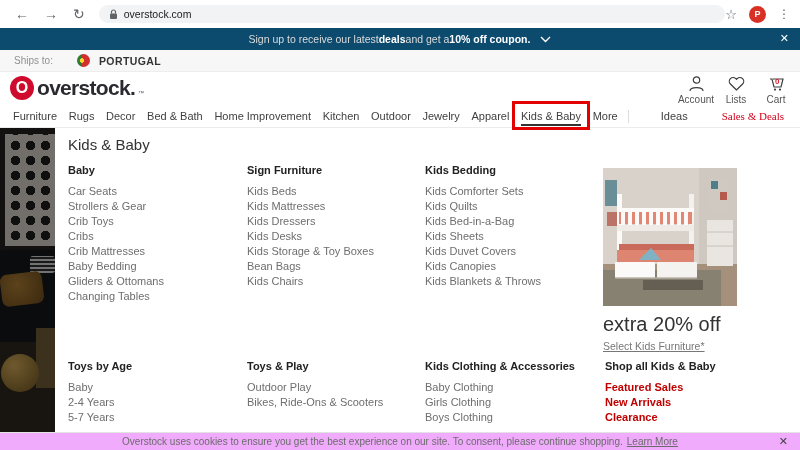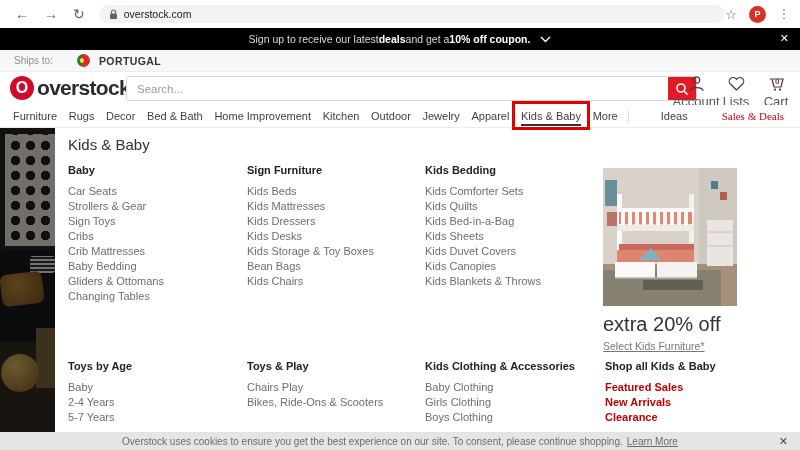--- a/index.html
+++ b/index.html
@@ -10,21 +10,21 @@
   .chrome { position:absolute; top:0; left:0; width:800px; height:28px; background:#fff; display:flex; align-items:center; }
   .chrome-btn { color:#5f6368; font-size:14px; line-height:1; margin-left:15px; cursor:pointer; }
   .omnibox { margin-left:14px; width:636px; height:18px; background:#f1f3f4; border-radius:9px; display:flex; align-items:center; padding:0 10px; gap:6px; cursor:text; }
   .omnibox .url { font-size:10.5px; color:#202124; }
   .chrome-right { display:flex; align-items:center; gap:12px; margin-left:auto; margin-right:10px; }
   .star { color:#5f6368; font-size:13px; cursor:pointer; }
   .avatar { width:17px; height:17px; border-radius:50%; background:#d93025; color:#fff; font-size:9px; font-weight:bold; display:flex; align-items:center; justify-content:center; cursor:pointer; }
   .dots { color:#5f6368; font-size:12px; letter-spacing:0; cursor:pointer; }
 
   
-  .banner { position:absolute; top:28px; left:0; width:800px; height:22px; background:#000000; color:#dcdcdc; display:flex; align-items:center; justify-content:center; font-size:10.5px; cursor:pointer; }
+  .banner { position:absolute; top:28px; left:0; width:800px; height:22px; background:#0c4a6e; color:#dcdcdc; display:flex; align-items:center; justify-content:center; font-size:10.5px; cursor:pointer; }
   .banner b { color:#fff; }
   .banner .chev { margin-left:10px; stroke:#fff; }
   .banner-close { position:absolute; right:11px; top:4px; color:#fff; font-size:11px; cursor:pointer; }
 
   
   .ships { position:absolute; top:50px; left:0; width:800px; height:22px; background:#f7f7f7; border-bottom:1px solid #ededed; display:flex; align-items:center; padding-left:14px; font-size:10px; color:#909090; }
   .flag { width:13px; height:13px; border-radius:50%; margin-left:24px; margin-right:9px; cursor:pointer;
           background: radial-gradient(circle at 38% 50%, #fdd835 0 2px, transparent 2.5px), linear-gradient(90deg,#2e7d32 0 38%, #d32f2f 38%); }
   .country { font-size:10.5px; font-weight:bold; color:#333; letter-spacing:.4px; cursor:pointer; }
 
@@ -33,21 +33,21 @@
   .logo { position:absolute; left:10px; top:4px; display:flex; align-items:center; gap:3px; cursor:pointer; }
   .logo-mark { width:24px; height:24px; border-radius:50%; background:#cf0a2c; color:#fff; font-weight:bold; font-size:16px; display:flex; align-items:center; justify-content:center; }
   .logo-text { font-size:21px; font-weight:bold; color:#2b2a30; letter-spacing:-.7px; }
   .logo-tm { font-size:6px; color:#555; align-self:flex-end; margin-bottom:4px; }
   .searchwrap { position:absolute; left:126px; top:4px; width:571px; height:25px; border:1px solid #d8d8d8; border-radius:2px; display:flex; overflow:hidden; }
   .search-input { flex:1; border:0; outline:none; padding:0 10px; font-size:11.5px; color:#444; font-family:"Liberation Sans",sans-serif; }
   .search-input::placeholder { color:#9a9a9a; }
   .search-btn { width:28px; background:#e51926; border:0; display:flex; align-items:center; justify-content:center; cursor:pointer; }
   .hdr-icons { position:absolute; right:4px; top:2px; display:flex; }
   .hdr-icon { width:40px; display:flex; flex-direction:column; align-items:center; cursor:pointer; position:relative; }
-  .hdr-icon .lbl { font-size:13px; color:#555; margin-top:1px; }
+  .hdr-icon .lbl { font-size:10px; color:#555; margin-top:1px; }
   .cart-badge { position:absolute; top:3px; left:19px; color:#e01a2b; font-size:8px; font-weight:bold; }
 
   
   .navbar { position:absolute; top:105px; left:0; width:800px; height:23px; background:#fff; border-bottom:1px solid #ececec; display:flex; align-items:center; font-size:11px; color:#3f3f3f; }
   .nav-left { flex:1; display:flex; justify-content:space-between; padding:0 10px 0 13px; }
   .nav-item { cursor:pointer; white-space:nowrap; }
   .nav-item.active { position:relative; }
   .nav-item.active .t { border-bottom:2px solid #333; padding-bottom:2px; }
   .nav-item.active::after { content:""; position:absolute; left:-9px; right:-9px; top:-9px; bottom:-8px; border:3px solid #e30000; pointer-events:none; z-index:6; }
   .nav-divider { width:1px; height:13px; background:#ddd; }
@@ -79,21 +79,21 @@
   .col.red-links li { color:#c00000; font-weight:bold; }
   .r1 { top:36px; } .r2 { top:232px; }
   .c1 { left:13px; } .c2 { left:192px; } .c3 { left:370px; } .c4 { left:550px; }
 
   .promo { position:absolute; left:548px; top:40px; width:134px; cursor:pointer; }
   .promo-img { width:134px; height:138px; display:block; }
   .promo-headline { font-size:20px; color:#333; margin-top:7px; }
   .promo-sub { font-size:10.5px; color:#777; margin-top:4px;text-decoration:underline; }
 
   
-  .cookie { position:absolute; top:432px; left:0; width:800px; height:18px; background:#e5e5e5; border-top:1px solid #e3e3e3;
+  .cookie { position:absolute; top:432px; left:0; width:800px; height:18px; background:#f0abfc; border-top:1px solid #e3e3e3;
             display:flex; align-items:center; justify-content:center; gap:4px; font-size:10px; color:#6b6b6b; }
   .cookie-link { text-decoration:underline; cursor:pointer; color:#6b6b6b; }
   .cookie-close { position:absolute; right:12px; top:2px; color:#444; font-size:11px; cursor:pointer; }
 
   svg.icon { display:block; }
 </style>
 </head>
 <body>
 
 <div class="screen">
@@ -131,29 +131,20 @@
     <span>Ships to:</span>
     <span class="flag"></span>
     <span class="country">PORTUGAL</span>
   </div>
 
   <div class="hdr">
     <div class="logo">
       <span class="logo-mark">O</span>
       <span class="logo-text">overstock.</span>
       <span class="logo-tm">™</span>
-    </div>
-    <div class="searchwrap">
-      <input class="search-input" type="text" placeholder="Search..." style="">
-      <button class="search-btn">
-        <svg class="icon" width="14" height="14" viewBox="0 0 14 14">
-            <circle cx="6" cy="6" r="4" fill="none" stroke="#fff" stroke-width="1.6"></circle>
-            <line x1="9" y1="9" x2="12.6" y2="12.6" stroke="#fff" stroke-width="1.6"></line>
-          </svg>
-      </button>
     </div>
     <div class="hdr-icons">
       <div class="hdr-icon">
         <svg class="icon" width="19" height="19" viewBox="0 0 19 19">
             <circle cx="9.5" cy="6" r="3.2" fill="none" stroke="#3c3c3c" stroke-width="1.2"></circle>
             <path d="M3 17c0-4.5 13-4.5 13 0" fill="none" stroke="#3c3c3c" stroke-width="1.2"></path>
           </svg>
         <span class="lbl">Account</span>
       </div>
       <div class="hdr-icon">
@@ -208,21 +199,21 @@
     </div>
 
     <div class="panel">
       <div class="panel-title">Kids &amp; Baby</div>
 
       <div class="col r1 c1">
         <div class="col-header">Baby</div>
         <ul>
           <li>Car Seats</li>
           <li>Strollers &amp; Gear</li>
-          <li>Sign Toys</li>
+          <li>Crib Toys</li>
           <li>Cribs</li>
           <li>Crib Mattresses</li>
           <li>Baby Bedding</li>
           <li>Gliders &amp; Ottomans</li>
           <li>Changing Tables</li>
         </ul>
       </div>
 
       <div class="col r1 c2">
         <div class="col-header">Sign Furniture</div>
@@ -298,21 +289,21 @@
         <ul>
           <li>Baby</li>
           <li>2-4 Years</li>
           <li>5-7 Years</li>
         </ul>
       </div>
 
       <div class="col r2 c2">
         <div class="col-header">Toys &amp; Play</div>
         <ul>
-          <li>Chairs Play</li>
+          <li>Outdoor Play</li>
           <li>Bikes, Ride-Ons &amp; Scooters</li>
         </ul>
       </div>
 
       <div class="col r2 c3">
         <div class="col-header">Kids Clothing &amp; Accessories</div>
         <ul>
           <li>Baby Clothing</li>
           <li>Girls Clothing</li>
           <li>Boys Clothing</li>

